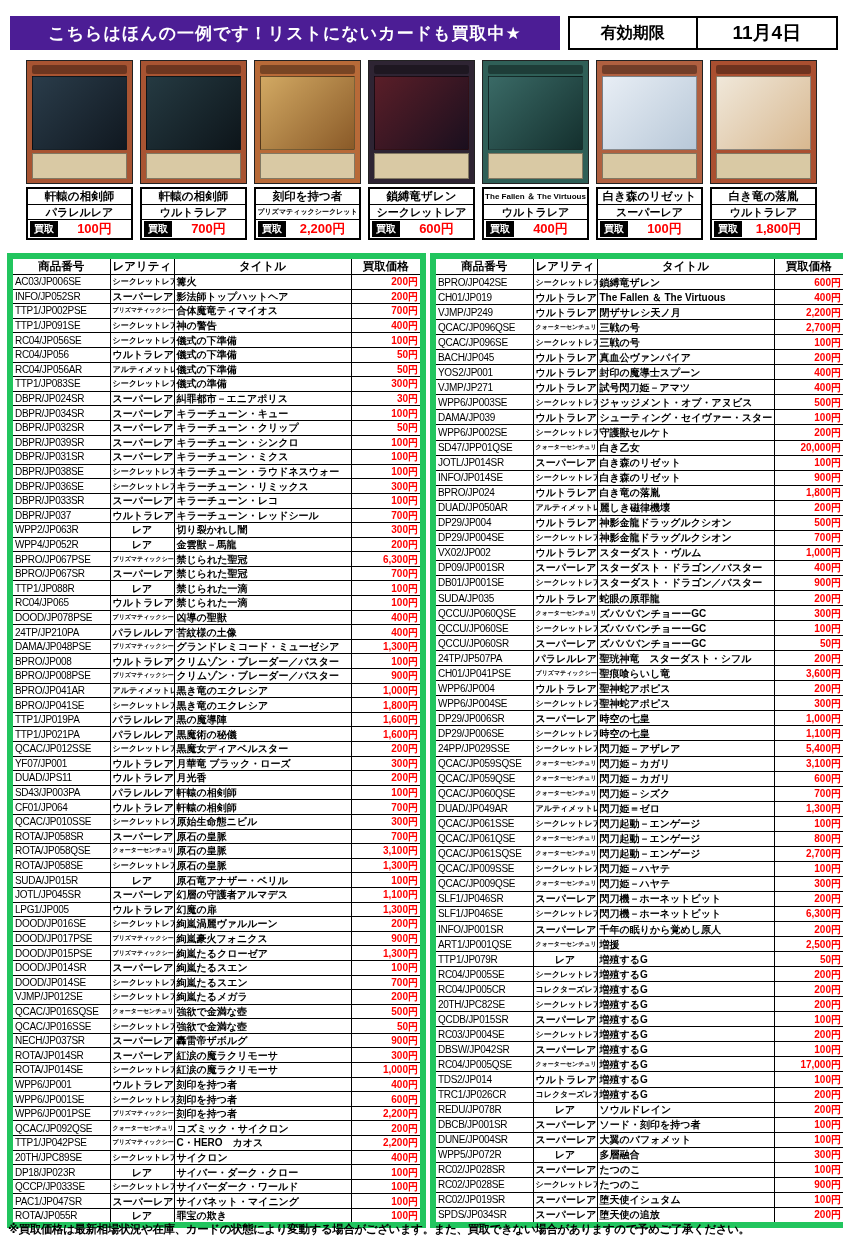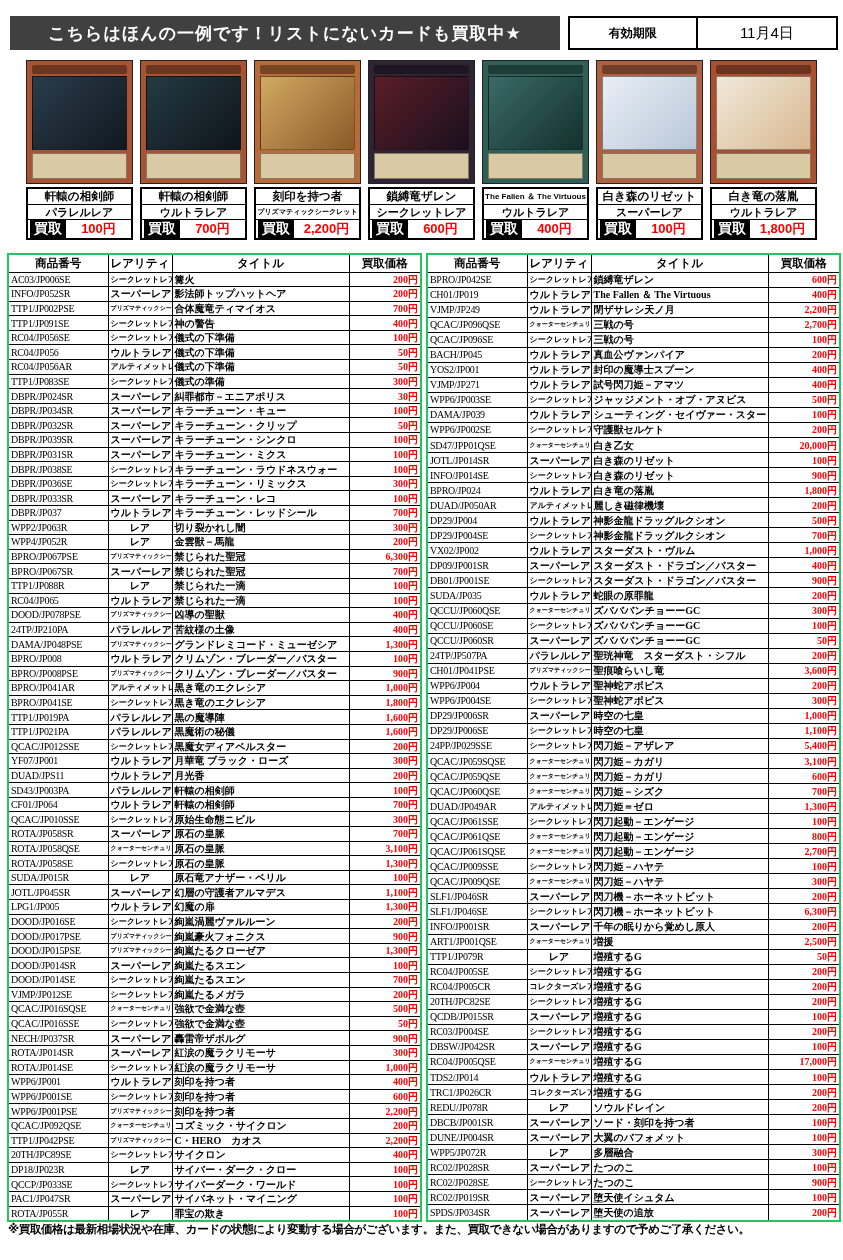--- a/index.html
+++ b/index.html
@@ -2,47 +2,47 @@
 <html><head>
 <meta charset="utf-8">
 <style>
   * { margin:0; padding:0; box-sizing:border-box; }
   html,body { background:#fff; }
   body { font-family:"Liberation Sans","DejaVu Sans",sans-serif; color:#000; }
   .page { position:relative; width:843px; height:1260px; background:#fff; overflow:hidden; }
 
   
   .top { position:absolute; left:10px; top:16px; width:828px; height:34px; display:flex; }
-  .banner { width:550px; height:34px; background:#404040; color:#fff; font-weight:bold;
+  .banner { width:550px; height:34px; background:#4c1d95; color:#fff; font-weight:bold;
             font-size:17px; display:flex; align-items:center; justify-content:center; letter-spacing:1px; }
   .expiry { margin-left:8px; flex:1; display:flex; border:2px solid #000; background:#fff; }
   .expiry-label { width:48%; border-right:2px solid #000; display:flex; align-items:center;
-                  justify-content:center; font-weight:bold; font-size:12px; }
+                  justify-content:center; font-weight:bold; font-size:16px; }
   .expiry-value { flex:1; display:flex; align-items:center; justify-content:center;
-                  font-weight:normal; font-size:15px; }
+                  font-weight:bold; font-size:19px; }
 
   
   .cards-row { position:absolute; left:26px; top:60px; width:792px; display:flex; gap:7px; }
   .card-col { width:107px; display:flex; flex-direction:column; }
   .card-art { height:124px; border:1px solid #222; padding:4px 5px; display:flex; flex-direction:column; }
   .c-name { height:9px; margin-bottom:2px; border-radius:2px; background:rgba(0,0,0,.35); }
   .c-pic  { flex:1; border:1px solid rgba(0,0,0,.4); }
   .c-text { height:26px; margin-top:3px; background:#d9c9a4; border:1px solid rgba(0,0,0,.4); }
   .card-info { margin-top:3px; border:2px solid #000; background:#fff; }
   .ci-name { border-bottom:1px solid #000; font-weight:bold; font-size:11.5px; text-align:center;
              height:16px; line-height:15px; white-space:nowrap; overflow:hidden; }
   .ci-rarity { border-bottom:1px solid #000; font-weight:bold; font-size:11px; text-align:center;
                height:15px; line-height:14px; white-space:nowrap; overflow:hidden; }
   .ci-price { display:flex; align-items:center; height:18px; }
-  .ci-buy { background:#000; color:#fff; font-weight:bold; font-size:14px; padding:1px 4px; margin-left:2px; }
+  .ci-buy { background:#000; color:#fff; font-weight:bold; font-size:10px; padding:1px 4px; margin-left:2px; }
   .ci-val { flex:1; text-align:center; color:#f00; font-weight:bold; font-size:13px; white-space:nowrap; }
 
   
   .tables { position:absolute; left:7px; top:253px; width:830px; display:flex; gap:4px; }
-  table.price { border-collapse:collapse; table-layout:fixed; width:413px; border:2px solid #22c55e;font-family:Liberation Serif, serif; }
+  table.price { border-collapse:collapse; table-layout:fixed; width:413px; border:6px solid #22c55e; }
   table.price th { border:1px solid #000; background:#fff; font-weight:bold; font-size:11.5px;
                    height:18px; padding:0; }
   table.price td { border:1px solid #000; height:14.6px; padding:0 2px; overflow:hidden;
                    white-space:nowrap; font-size:10px; line-height:13px; }
   td.code  { font-size:10.5px; letter-spacing:-0.3px; }
   td.rar   { text-align:center; font-weight:bold; }
   td.title { font-weight:bold; font-size:10.5px; }
   td.price { text-align:right; color:#f00; font-weight:bold; font-size:10.5px; }
   col.c-code { width:100px; } col.c-rar { width:64px; } col.c-title { width:177px; } col.c-price { width:72px; }
 

